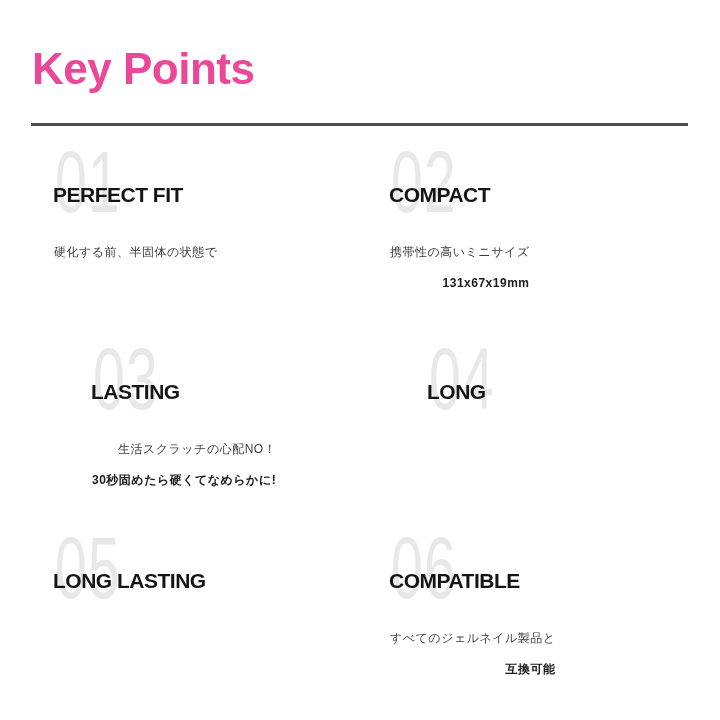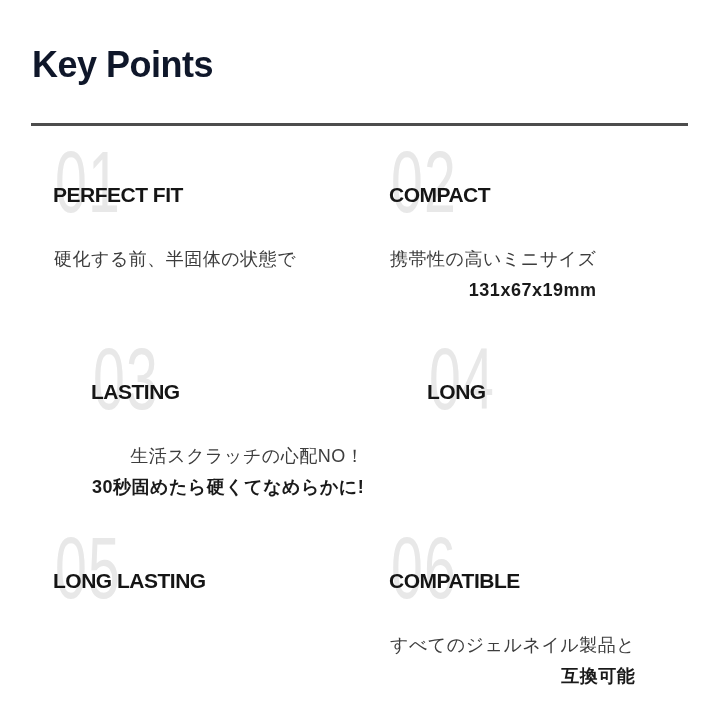--- a/index.html
+++ b/index.html
@@ -12,24 +12,24 @@
     width: 720px;
     height: 720px;
     background: #ffffff;
     overflow: hidden;
     font-family: "Liberation Sans", "DejaVu Sans", sans-serif;
   }
   .page-title {
     position: absolute;
     left: 32px;
     top: 47px;
-    font-size: 36px;
+    font-size: 44px;
     line-height: 1;
     font-weight: bold;
-    color: #0f172a;
+    color: #ec4899;
     letter-spacing: -0.5px;
   }
   .rule {
     position: absolute;
     left: 31px;
     top: 123px;
     width: 657px;
     height: 3px;
     background: #4d4d4d;
   }
@@ -64,24 +64,24 @@
     margin: 0;
     font-size: 21px;
     line-height: 1;
     font-weight: bold;
     color: #151515;
     letter-spacing: -0.5px;
     white-space: nowrap;
   }
   .section-body {
     position: absolute;
-    top: 92px;
+    top: 85px;
     left: 1px;
     margin: 0;
-    font-size: 18px;
+    font-size: 12px;
     line-height: 31px;
     color: #3d3d3d;
     letter-spacing: 0.5px;
     white-space: nowrap;
   }
   .section-body b {
     font-weight: bold;
     color: #1a1a1a;
   }
 </style>

